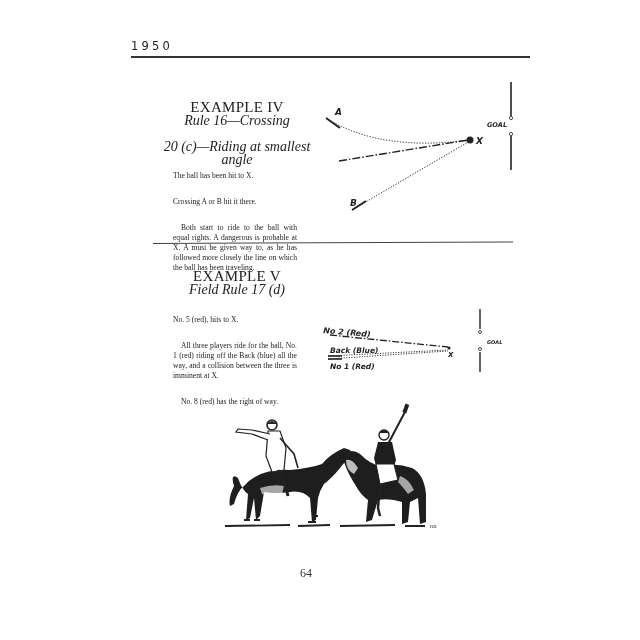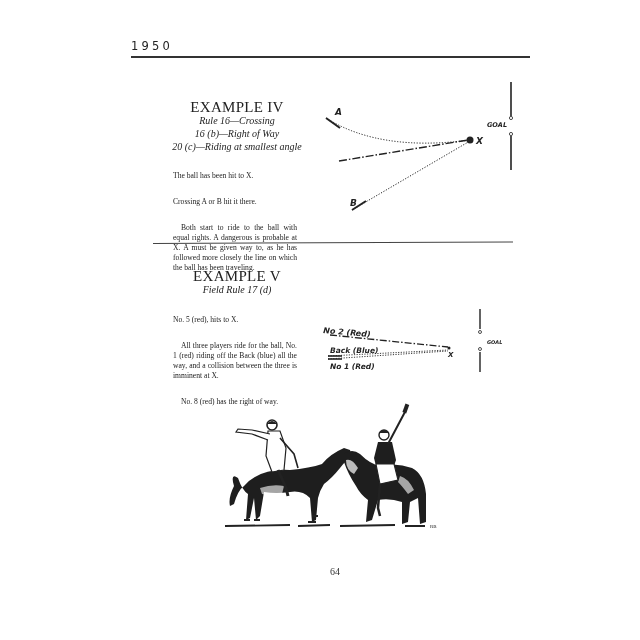--- a/index.html
+++ b/index.html
@@ -15,51 +15,50 @@
     }
     .header .year { position: absolute; left: 0; top: 2px; }
     .header .org { position: absolute; right: -3px; top: 2px; white-space: nowrap; }
     .header-rule {
       position: absolute; left: 131px; top: 56px; width: 399px; height: 2px; background: #333;
     }
     .example-title {
       position: absolute; width: 170px; text-align: center; font-size: 15px; letter-spacing: 0.3px; color: #222;
     }
     .rule-line {
-      position: absolute; width: 170px; text-align: center; font-size: 10px; font-style: italic; color: #222;
+      position: absolute; width: 170px; text-align: center; font-size: 14px; font-style: italic; color: #222;
       line-height: 13px;
     }
     .body-text {
       position: absolute; width: 156px; font-size: 7.6px; line-height: 10px; color: #222; text-align: justify;
     }
     .body-text p { margin: 16px; }
     .body-text p.indent { text-indent: 8px; }
     .divider {
       position: absolute; left: 153px; top: 243px; width: 360px; height: 1px; background: #444;
       transform: rotate(-0.25deg); transform-origin: left center;
     }
     svg { position: absolute; }
     .diag-label { font-family: "DejaVu Sans", "Liberation Sans", sans-serif; font-style: italic; font-weight: bold; fill: #222; }
     .page-number {
-      position: absolute; left: 300px; top: 566px; width: 40px; text-align: right; font-size: 10px; color: #333;
+      position: absolute; left: 300px; top: 566px; width: 40px; text-align: left; font-size: 12px; color: #333;
     }
   </style>
 </head>
 <body>
 
 <div class="page">
 
   <div class="header">
     <span class="year">1950</span>
   </div>
   <div class="header-rule"></div>
 
   <div class="example-title" style="left:152px; top:99px;">EXAMPLE IV</div>
   <div class="rule-line" style="left:152px; top:114px;">Rule 16—Crossing</div>
-  <div class="rule-line" style="left:152px; top:127px;">16 (b)—Right of Way</div>
   <div class="rule-line" style="left:152px; top:140px;">20 (c)—Riding at smallest angle</div>
 
   <div class="body-text" style="left:157px; top:155px;">
     <p>The ball has been hit to X.</p>
     <p>Crossing A or B hit it there.</p>
     <p class="indent">Both start to ride to the ball with equal rights. A dangerous is probable at X. A must be given way to, as he has followed more closely the line on which the ball has been traveling.</p>
   </div>
 
   <svg style="left:310px; top:80px;" width="225" height="150" viewBox="0 0 225 150">
 

